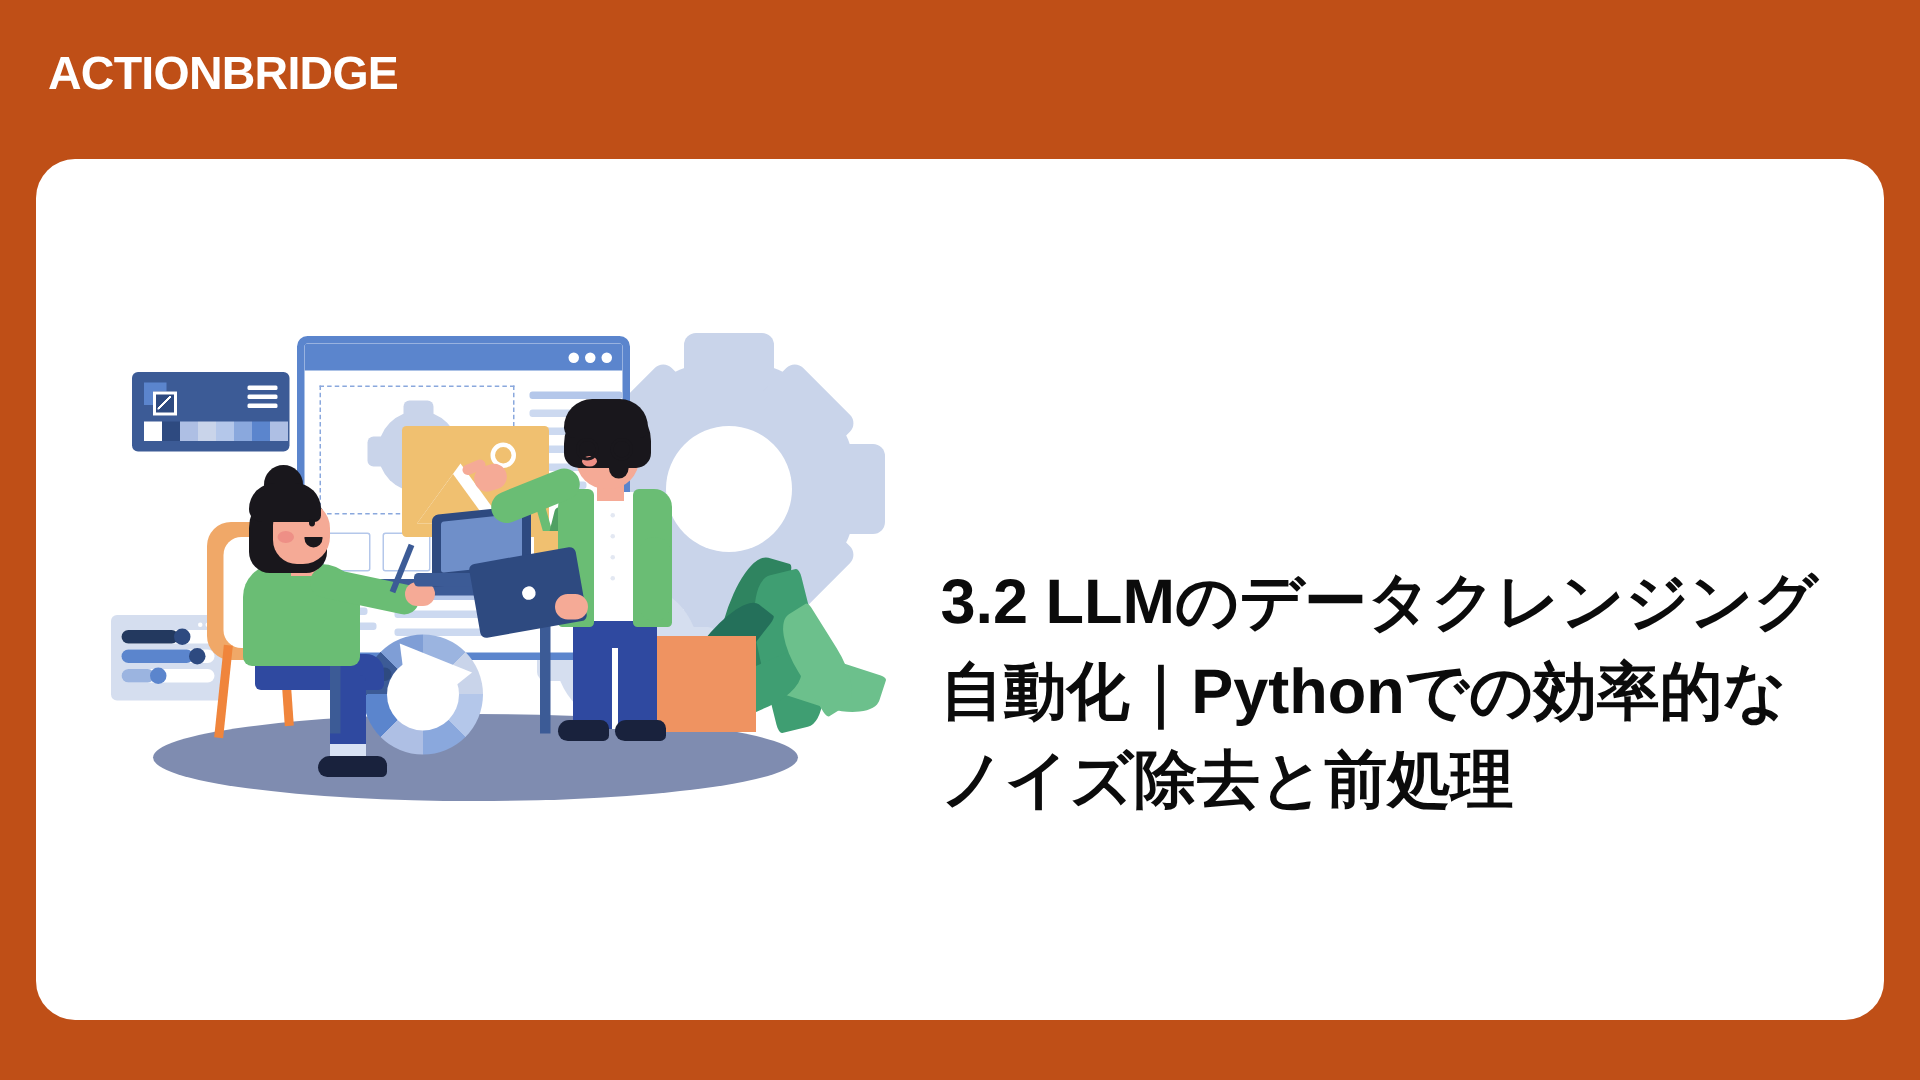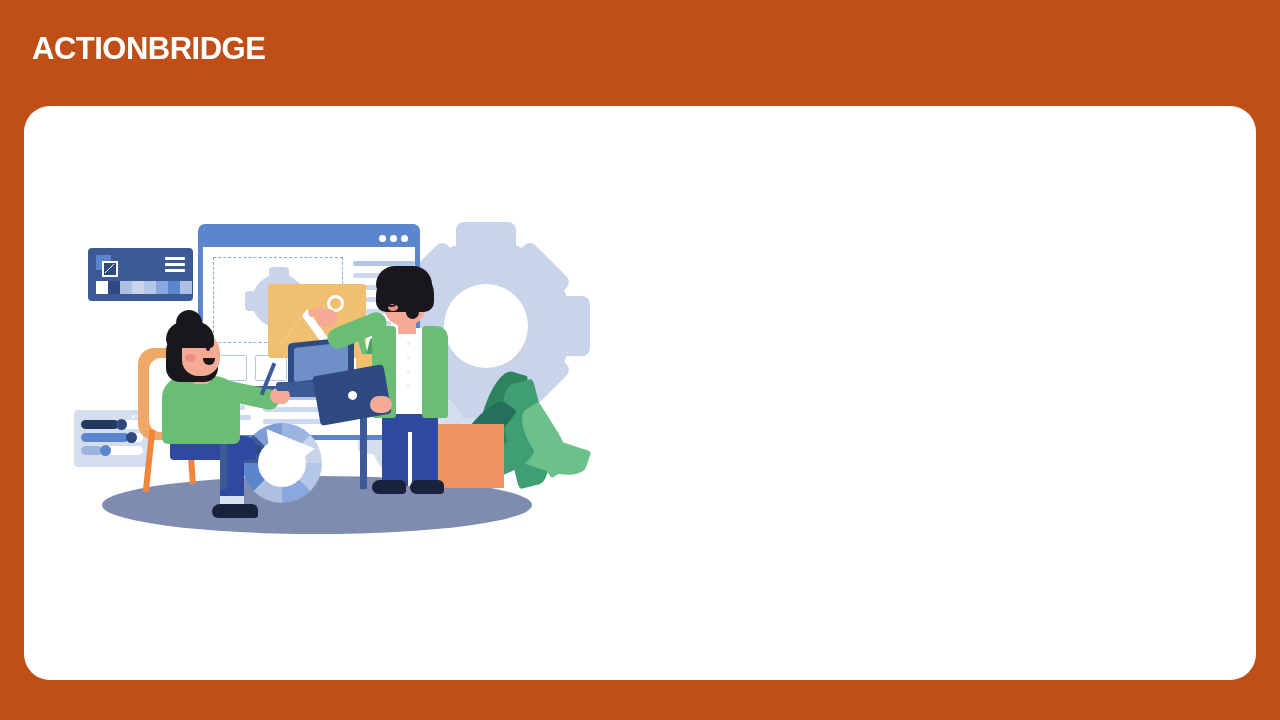--- a/index.html
+++ b/index.html
@@ -663,14 +663,15 @@
     <div class="m-smile"></div>
     <div class="m-arm-up"></div>
     <div class="m-hand-up"></div>
     <div class="m-finger"></div>
     <div class="m-laptop"></div>
     <div class="m-arm-dn"></div>
     <div class="m-hand-dn"></div>
 
   </div>
 
+  <h1 class="title">3.2 LLMのデータクレンジング自動化｜Pythonでの効率的なノイズ除去と前処理</h1>
 
 </div>
 
 </body></html>

